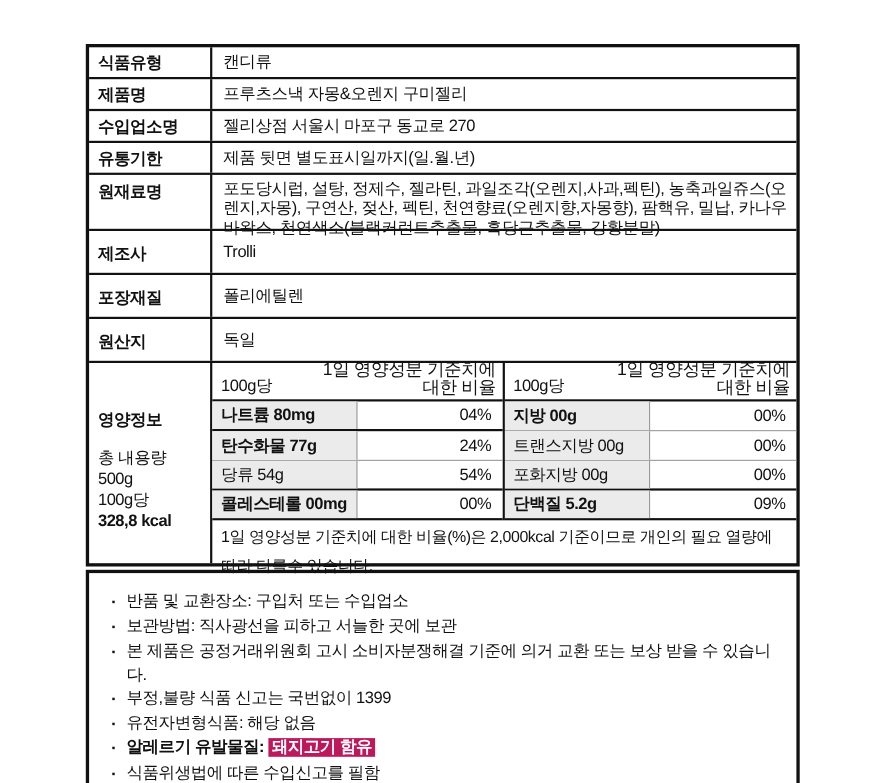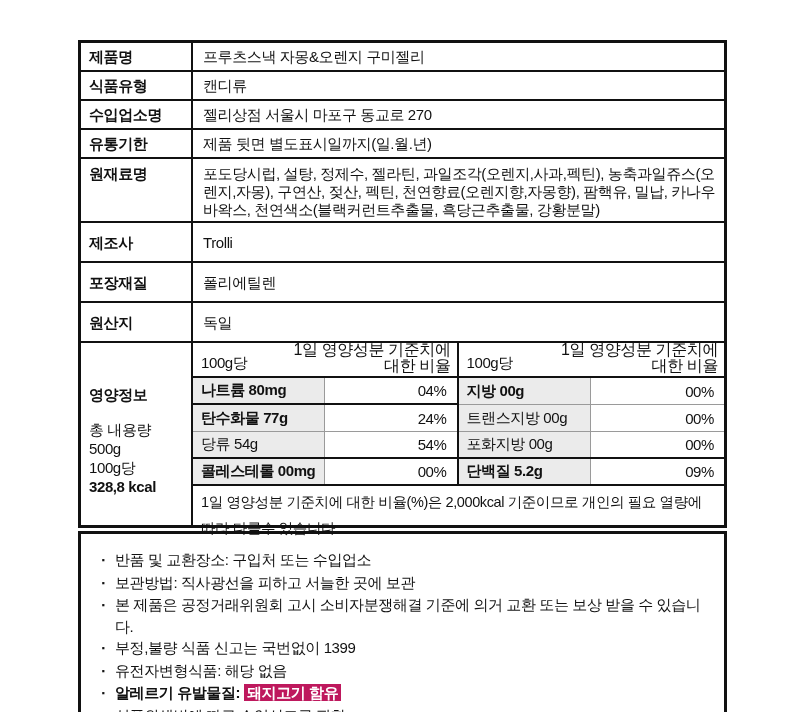--- a/index.html
+++ b/index.html
@@ -64,36 +64,36 @@
   .allergy-value { background:#be185d; color:#fff; font-weight:bold; padding:0 3px; }
 </style>
 </head>
 <body>
 
 <div class="wrap">
 
   <div class="main-table">
 
     <div class="info-row h29">
+      <div class="label-cell">식품유형</div>
+      <div class="value-cell">캔디류</div>
+    </div>
+    <div class="info-row h29">
       <div class="label-cell">제품명</div>
       <div class="value-cell">프루츠스낵 자몽&amp;오렌지 구미젤리</div>
     </div>
     <div class="info-row h29">
-      <div class="label-cell">식품유형</div>
-      <div class="value-cell">캔디류</div>
-    </div>
-    <div class="info-row h29">
       <div class="label-cell">수입업소명</div>
       <div class="value-cell">젤리상점 서울시 마포구 동교로 270</div>
     </div>
     <div class="info-row h29">
       <div class="label-cell">유통기한</div>
       <div class="value-cell">제품 뒷면 별도표시일까지(일.월.년)</div>
     </div>
-    <div class="info-row top" style="height:64px;align-items:flex-end;">
+    <div class="info-row top" style="height:51px;">
       <div class="label-cell">원재료명</div>
       <div class="value-cell" style="padding-top:4px;">포도당시럽, 설탕, 정제수, 젤라틴, 과일조각(오렌지,사과,펙틴), 농축과일쥬스(오렌지,자몽), 구연산, 젖산, 펙틴, 천연향료(오렌지향,자몽향), 팜핵유, 밀납, 카나우바왁스, 천연색소(블랙커런트추출물, 흑당근추출물, 강황분말)</div>
     </div>
     <div class="info-row h28">
       <div class="label-cell">제조사</div>
       <div class="value-cell">Trolli</div>
     </div>
     <div class="info-row h28">
       <div class="label-cell">포장재질</div>
       <div class="value-cell">폴리에틸렌</div>

